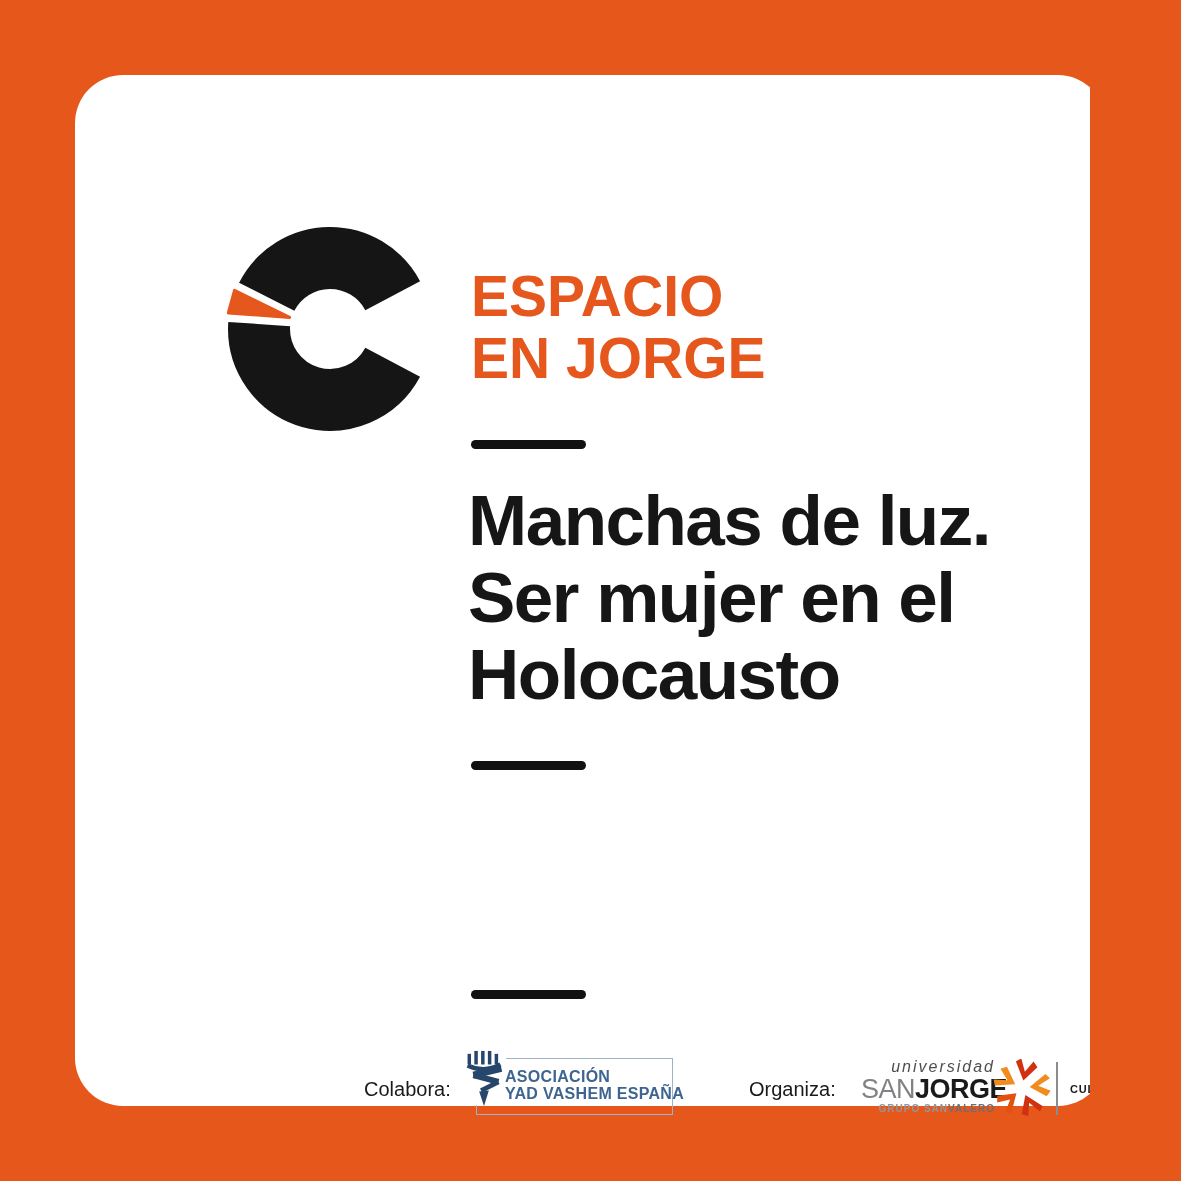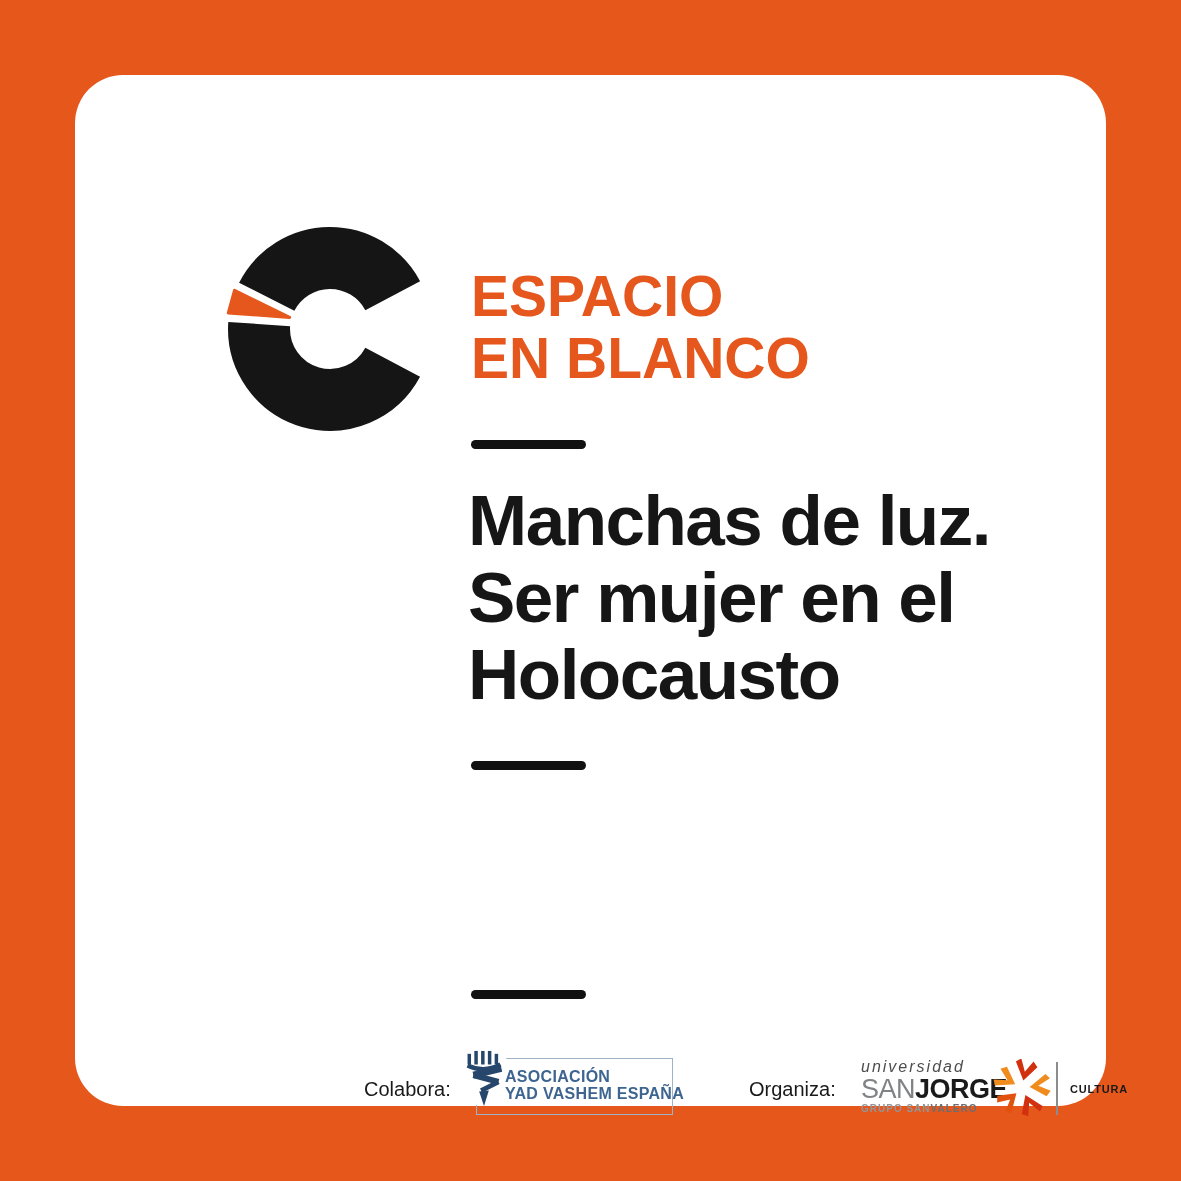--- a/index.html
+++ b/index.html
@@ -1,17 +1,17 @@
 <!DOCTYPE html>
 <html><head>
 <meta charset="utf-8">
 <style>
   html,body{margin:0;padding:0;}
   body{background:#E6571B;font-family:"Liberation Sans",sans-serif;}
-  .stage{position:relative;width:1181px;height:1181px;background:#E6571B;overflow:hidden;}
+  .stage{position:relative;width:1090px;height:1181px;background:#E6571B;overflow:hidden;}
   .card{position:absolute;left:75px;top:75px;width:1031px;height:1031px;background:#FFFFFF;border-radius:48px;}
 
   .c-logo{position:absolute;left:150px;top:150px;width:210px;height:212px;}
 
   .brand{position:absolute;left:396px;top:190px;color:#E5571C;font-weight:900;
          font-size:57px;line-height:62px;letter-spacing:0px;}
   .brand div{white-space:nowrap;}
 
   .dash{position:absolute;left:396px;width:115px;height:9px;background:#111111;border-radius:5px;}
   .dash1{top:365px;}
@@ -31,21 +31,21 @@
   .lbl-colabora{left:289px;}
   .lbl-organiza{left:674px;}
 
   .yad-box{position:absolute;left:401px;top:983px;width:197px;height:57px;
            border:1.5px solid #9FB3C6;box-sizing:border-box;}
   .yad-menorah{position:absolute;left:385px;top:974px;width:48px;height:60px;}
   .yad-text{position:absolute;left:430px;top:994px;color:#3D6590;font-weight:700;
             font-size:16px;line-height:16.5px;letter-spacing:0.3px;}
   .yad-text div{white-space:nowrap;}
 
-  .usj{position:absolute;left:786px;top:984px;width:134px;text-align:left;}
+  .usj{position:absolute;left:786px;top:984px;width:134px;text-align:right;}
   .usj-top{font-style:italic;font-size:16px;letter-spacing:2px;color:#4D4D4F;line-height:16px;}
   .usj-name{font-size:27px;line-height:28px;letter-spacing:-0.5px;white-space:nowrap;}
   .usj-name .light{color:#808285;font-weight:400;}
   .usj-name .bold{color:#1A1A1A;font-weight:800;}
   .usj-sub{font-size:10px;letter-spacing:1px;line-height:11px;white-space:nowrap;}
   .usj-sub .light{color:#939598;font-weight:700;}
   .usj-sub .bold{color:#6D6E71;font-weight:700;}
 
   .star{position:absolute;left:916px;top:984px;width:62px;height:58px;}
   .usj-divider{position:absolute;left:981px;top:987px;width:2px;height:53px;background:#8A8C8E;}
@@ -62,21 +62,21 @@
 
       <path d="M 41.7 71.8 A 71 71 0 0 1 167.7 70.7" fill="none" stroke="#151515" stroke-width="62" stroke-linecap="butt"></path>
 
       <path d="M 167.7 137.3 A 71 71 0 0 1 34.2 99.05" fill="none" stroke="#151515" stroke-width="62" stroke-linecap="butt"></path>
 
       <polygon points="64.6,92.4 3.3,87.9 9.5,65.4" fill="#E5571C" stroke="#E5571C" stroke-width="3" stroke-linejoin="round"></polygon>
     </svg>
 
     <div class="brand">
       <div>ESPACIO</div>
-      <div>EN BLANCO</div>
+      <div>EN JORGE</div>
     </div>
 
     <div class="dash dash1"></div>
 
     <div class="title">
       <div>Manchas de luz.</div>
       <div>Ser mujer en el</div>
       <div>Holocausto</div>
     </div>
 

